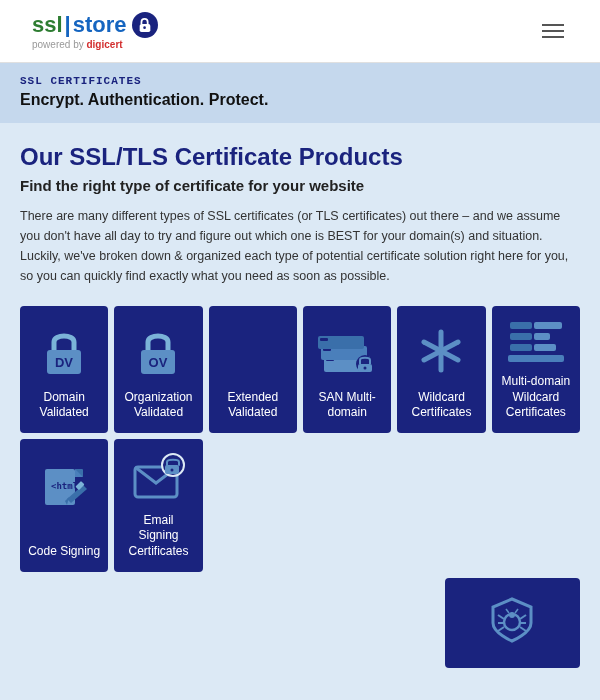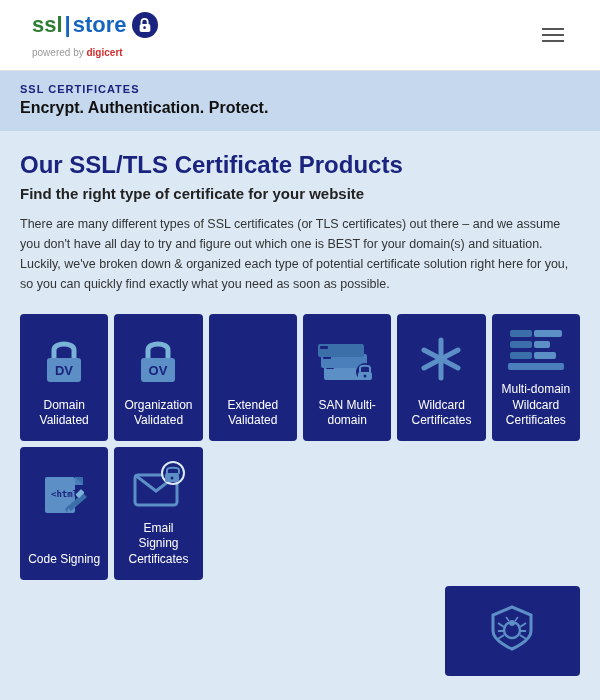--- a/index.html
+++ b/index.html
@@ -48,21 +48,21 @@
       border-radius: 50%;
       display: inline-flex;
       align-items: center;
       justify-content: center;
       margin-left: 3px;
     }
     .logo-icon svg { width: 16px; height: 16px; }
     .logo-powered {
       font-size: 10px;
       color: #999;
-      margin-top: 9px;
+      margin-top: 1px;
     }
     .logo-digicert {
       color: #d32f2f;
       font-weight: bold;
       font-size: 10px;
     }
     .hamburger {
       display: flex;
       flex-direction: column;
       gap: 4px;
@@ -81,20 +81,21 @@
       background: #c5d8ed;
       padding: 12px 20px 14px 20px;
     }
     .banner-sub {
       font-size: 11px;
       color: #1a237e;
       font-weight: 600;
       letter-spacing: 1px;
       text-transform: uppercase;
       margin-bottom: 4px;
+      font-family: Liberation Mono, monospace;
     }
     .banner-title {
       font-size: 16px;
       font-weight: bold;
       color: #111;
     }
 
     
     .main {
       padding: 20px 20px 10px 20px;

